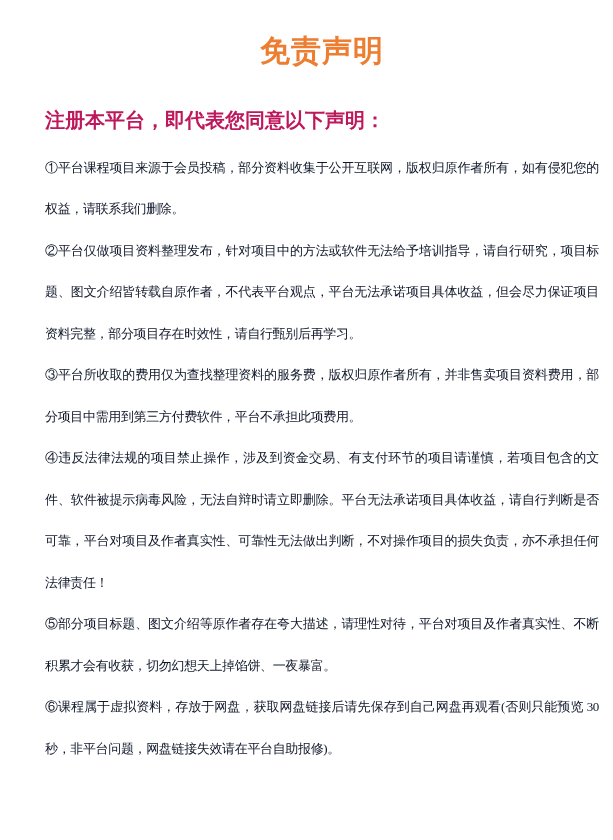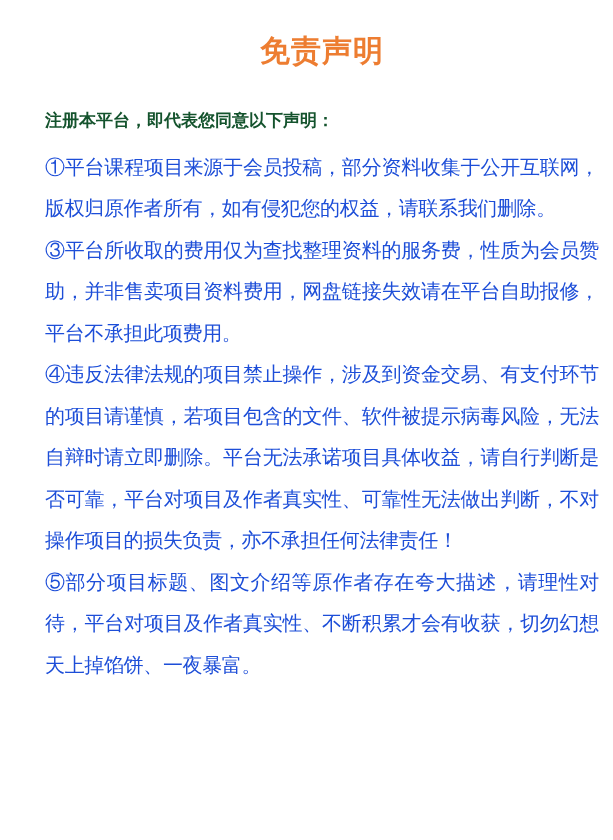--- a/index.html
+++ b/index.html
@@ -22,44 +22,46 @@
     margin: 0 0 29px 0;
     text-align: center;
     font-size: 30px;
     line-height: 40px;
     font-weight: bold;
     color: #ED7D31;
     letter-spacing: 1px;
   }
   .intro {
     margin: 0 0 5px 0;
-    font-size: 17px;
+    font-size: 20px;
     line-height: 41.5px;
     font-weight: bold;
-    color: #14532d;
+    color: #be185d;
   }
   .para {
     margin: 0;
-    font-size: 20px;
+    font-size: 13px;
     line-height: 41.5px;
     letter-spacing: -0.35px;
-    color: #1d4ed8;
+    color: #0f172a;
     text-align: justify;
   }
 </style>
 </head>
 <body>
 
 <div class="page">
   <h1 class="title">免责声明</h1>
 
   <p class="intro">注册本平台，即代表您同意以下声明：</p>
 
   <p class="para">①平台课程项目来源于会员投稿，部分资料收集于公开互联网，版权归原作者所有，如有侵犯您的权益，请联系我们删除。</p>
 
+  <p class="para">②平台仅做项目资料整理发布，针对项目中的方法或软件无法给予培训指导，请自行研究，项目标题、图文介绍皆转载自原作者，不代表平台观点，平台无法承诺项目具体收益，但会尽力保证项目资料完整，部分项目存在时效性，请自行甄别后再学习。</p>
 
-  <p class="para">③平台所收取的费用仅为查找整理资料的服务费，性质为会员赞助，并非售卖项目资料费用，网盘链接失效请在平台自助报修，平台不承担此项费用。</p>
+  <p class="para">③平台所收取的费用仅为查找整理资料的服务费，版权归原作者所有，并非售卖项目资料费用，部分项目中需用到第三方付费软件，平台不承担此项费用。</p>
 
   <p class="para">④违反法律法规的项目禁止操作，涉及到资金交易、有支付环节的项目请谨慎，若项目包含的文件、软件被提示病毒风险，无法自辩时请立即删除。平台无法承诺项目具体收益，请自行判断是否可靠，平台对项目及作者真实性、可靠性无法做出判断，不对操作项目的损失负责，亦不承担任何法律责任！</p>
 
   <p class="para">⑤部分项目标题、图文介绍等原作者存在夸大描述，请理性对待，平台对项目及作者真实性、不断积累才会有收获，切勿幻想天上掉馅饼、一夜暴富。</p>
 
+  <p class="para">⑥课程属于虚拟资料，存放于网盘，获取网盘链接后请先保存到自己网盘再观看(否则只能预览 30 秒，非平台问题，网盘链接失效请在平台自助报修)。</p>
 </div>
 
 </body></html>

